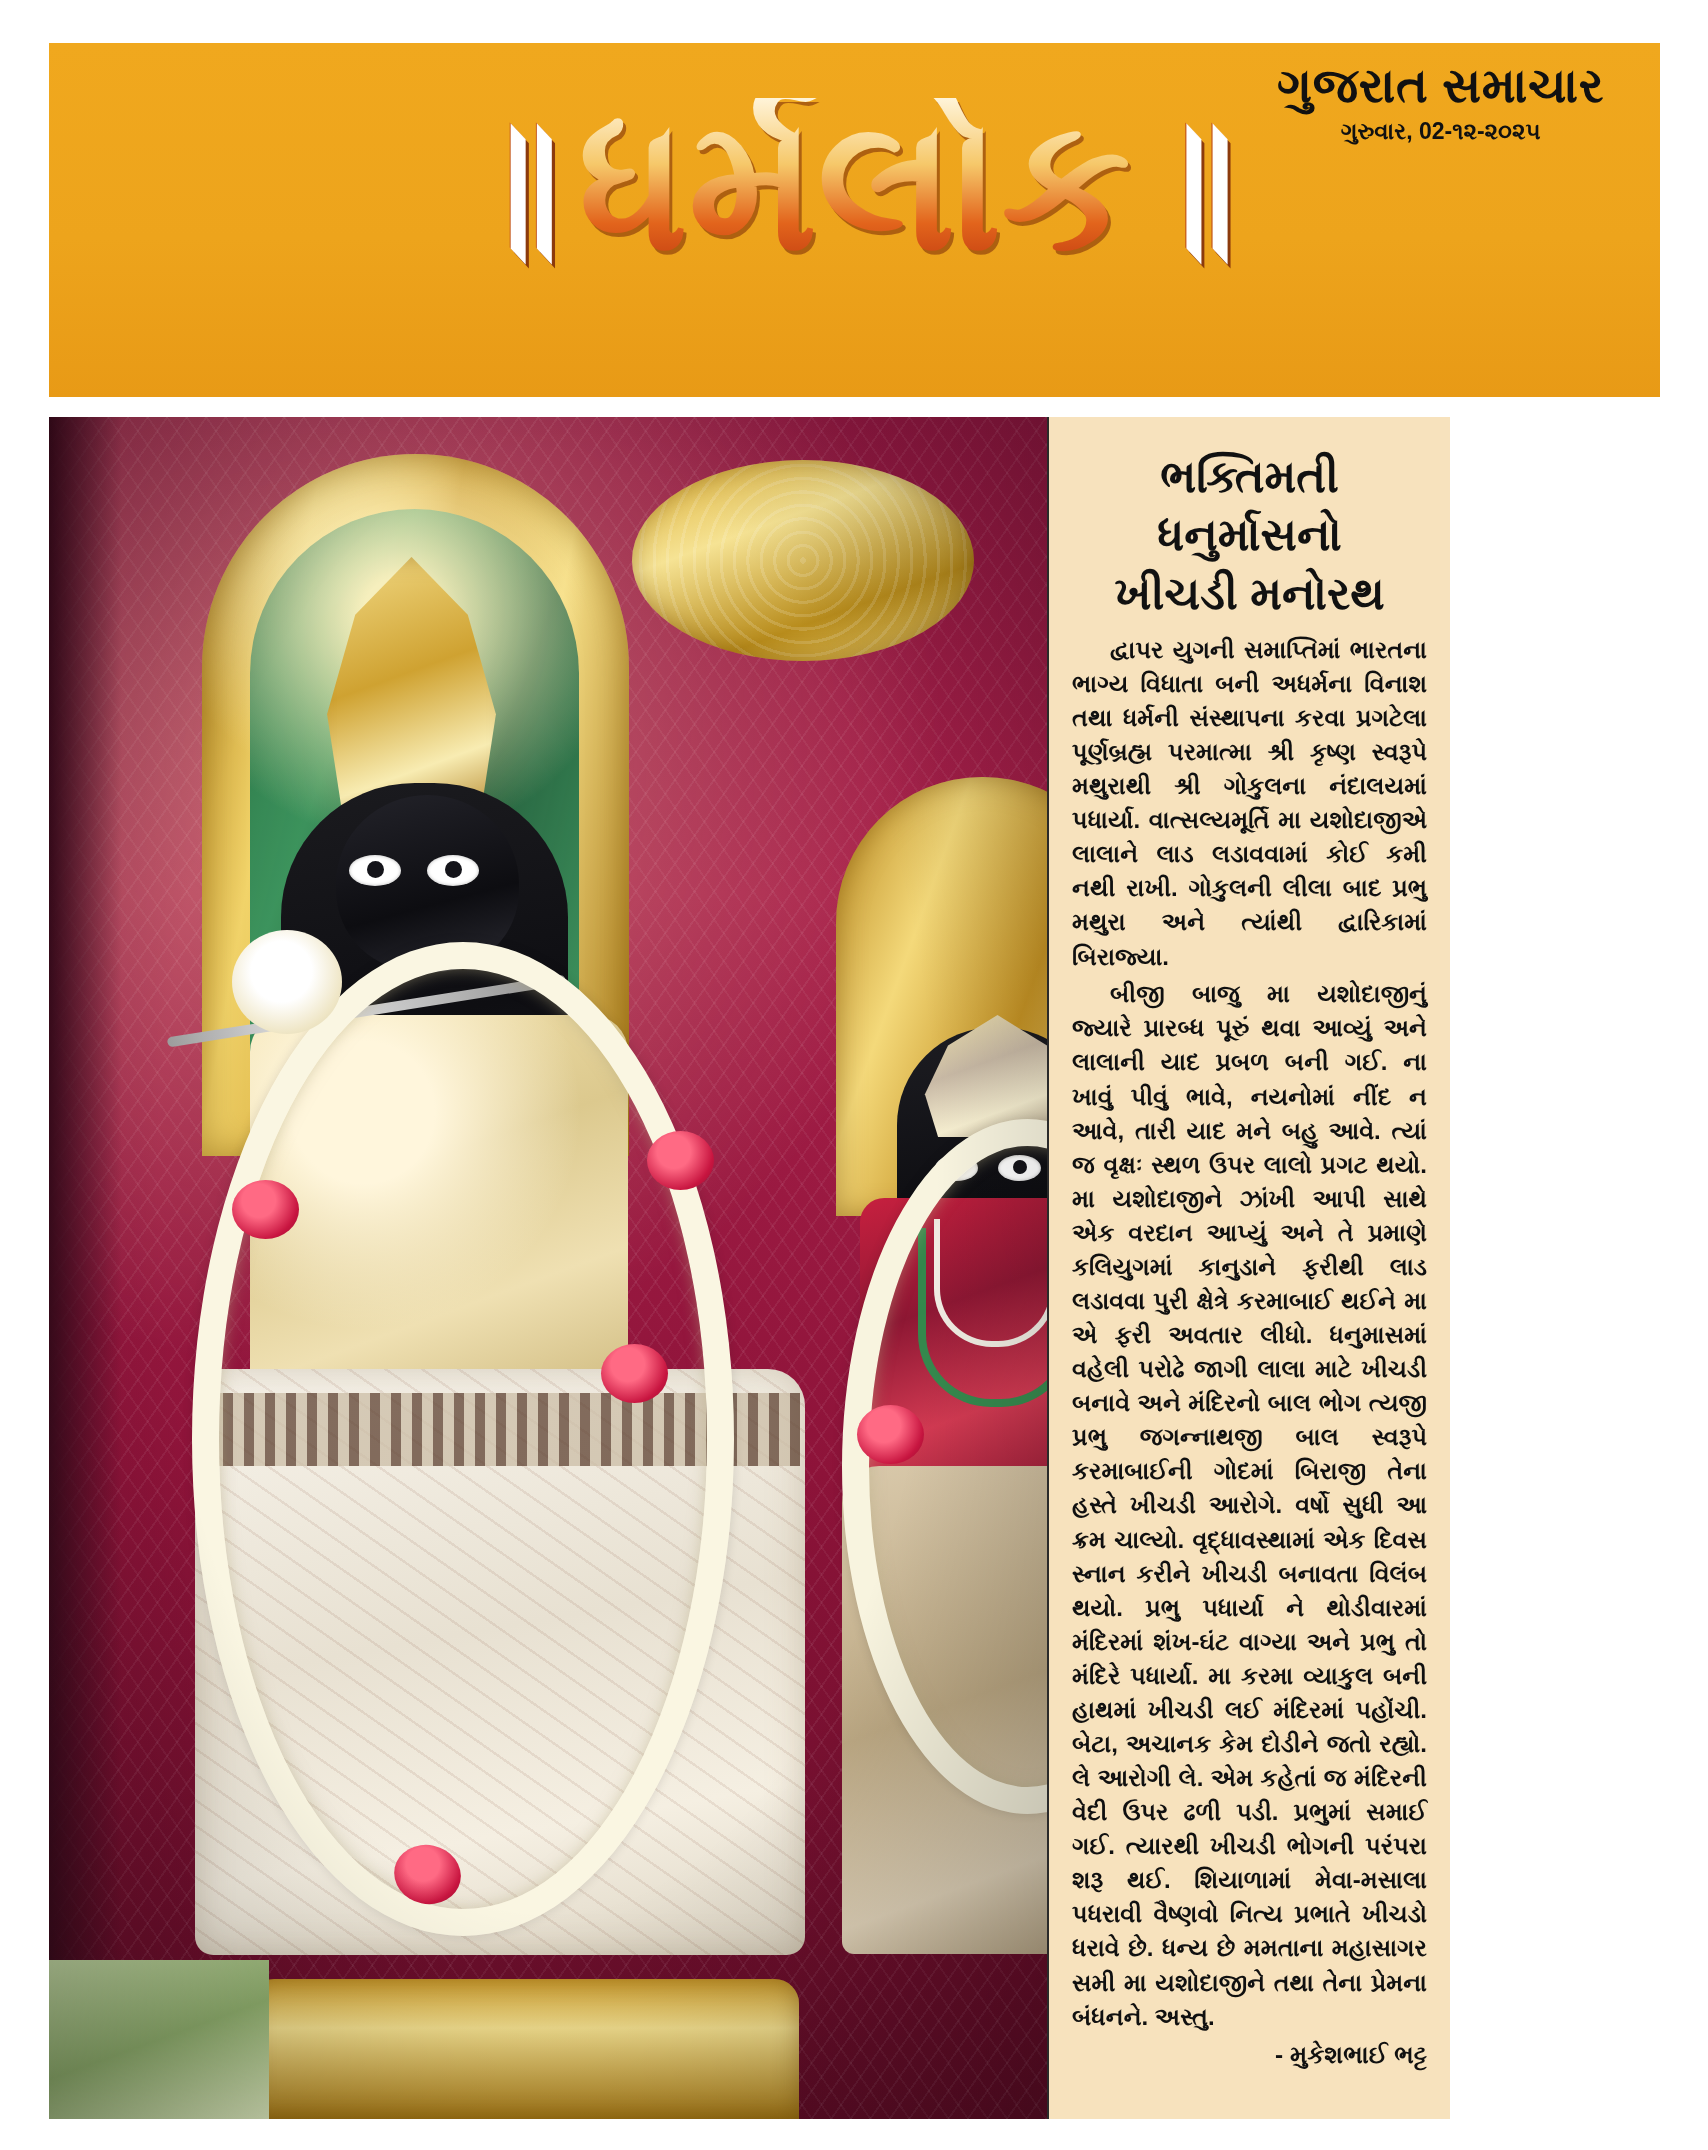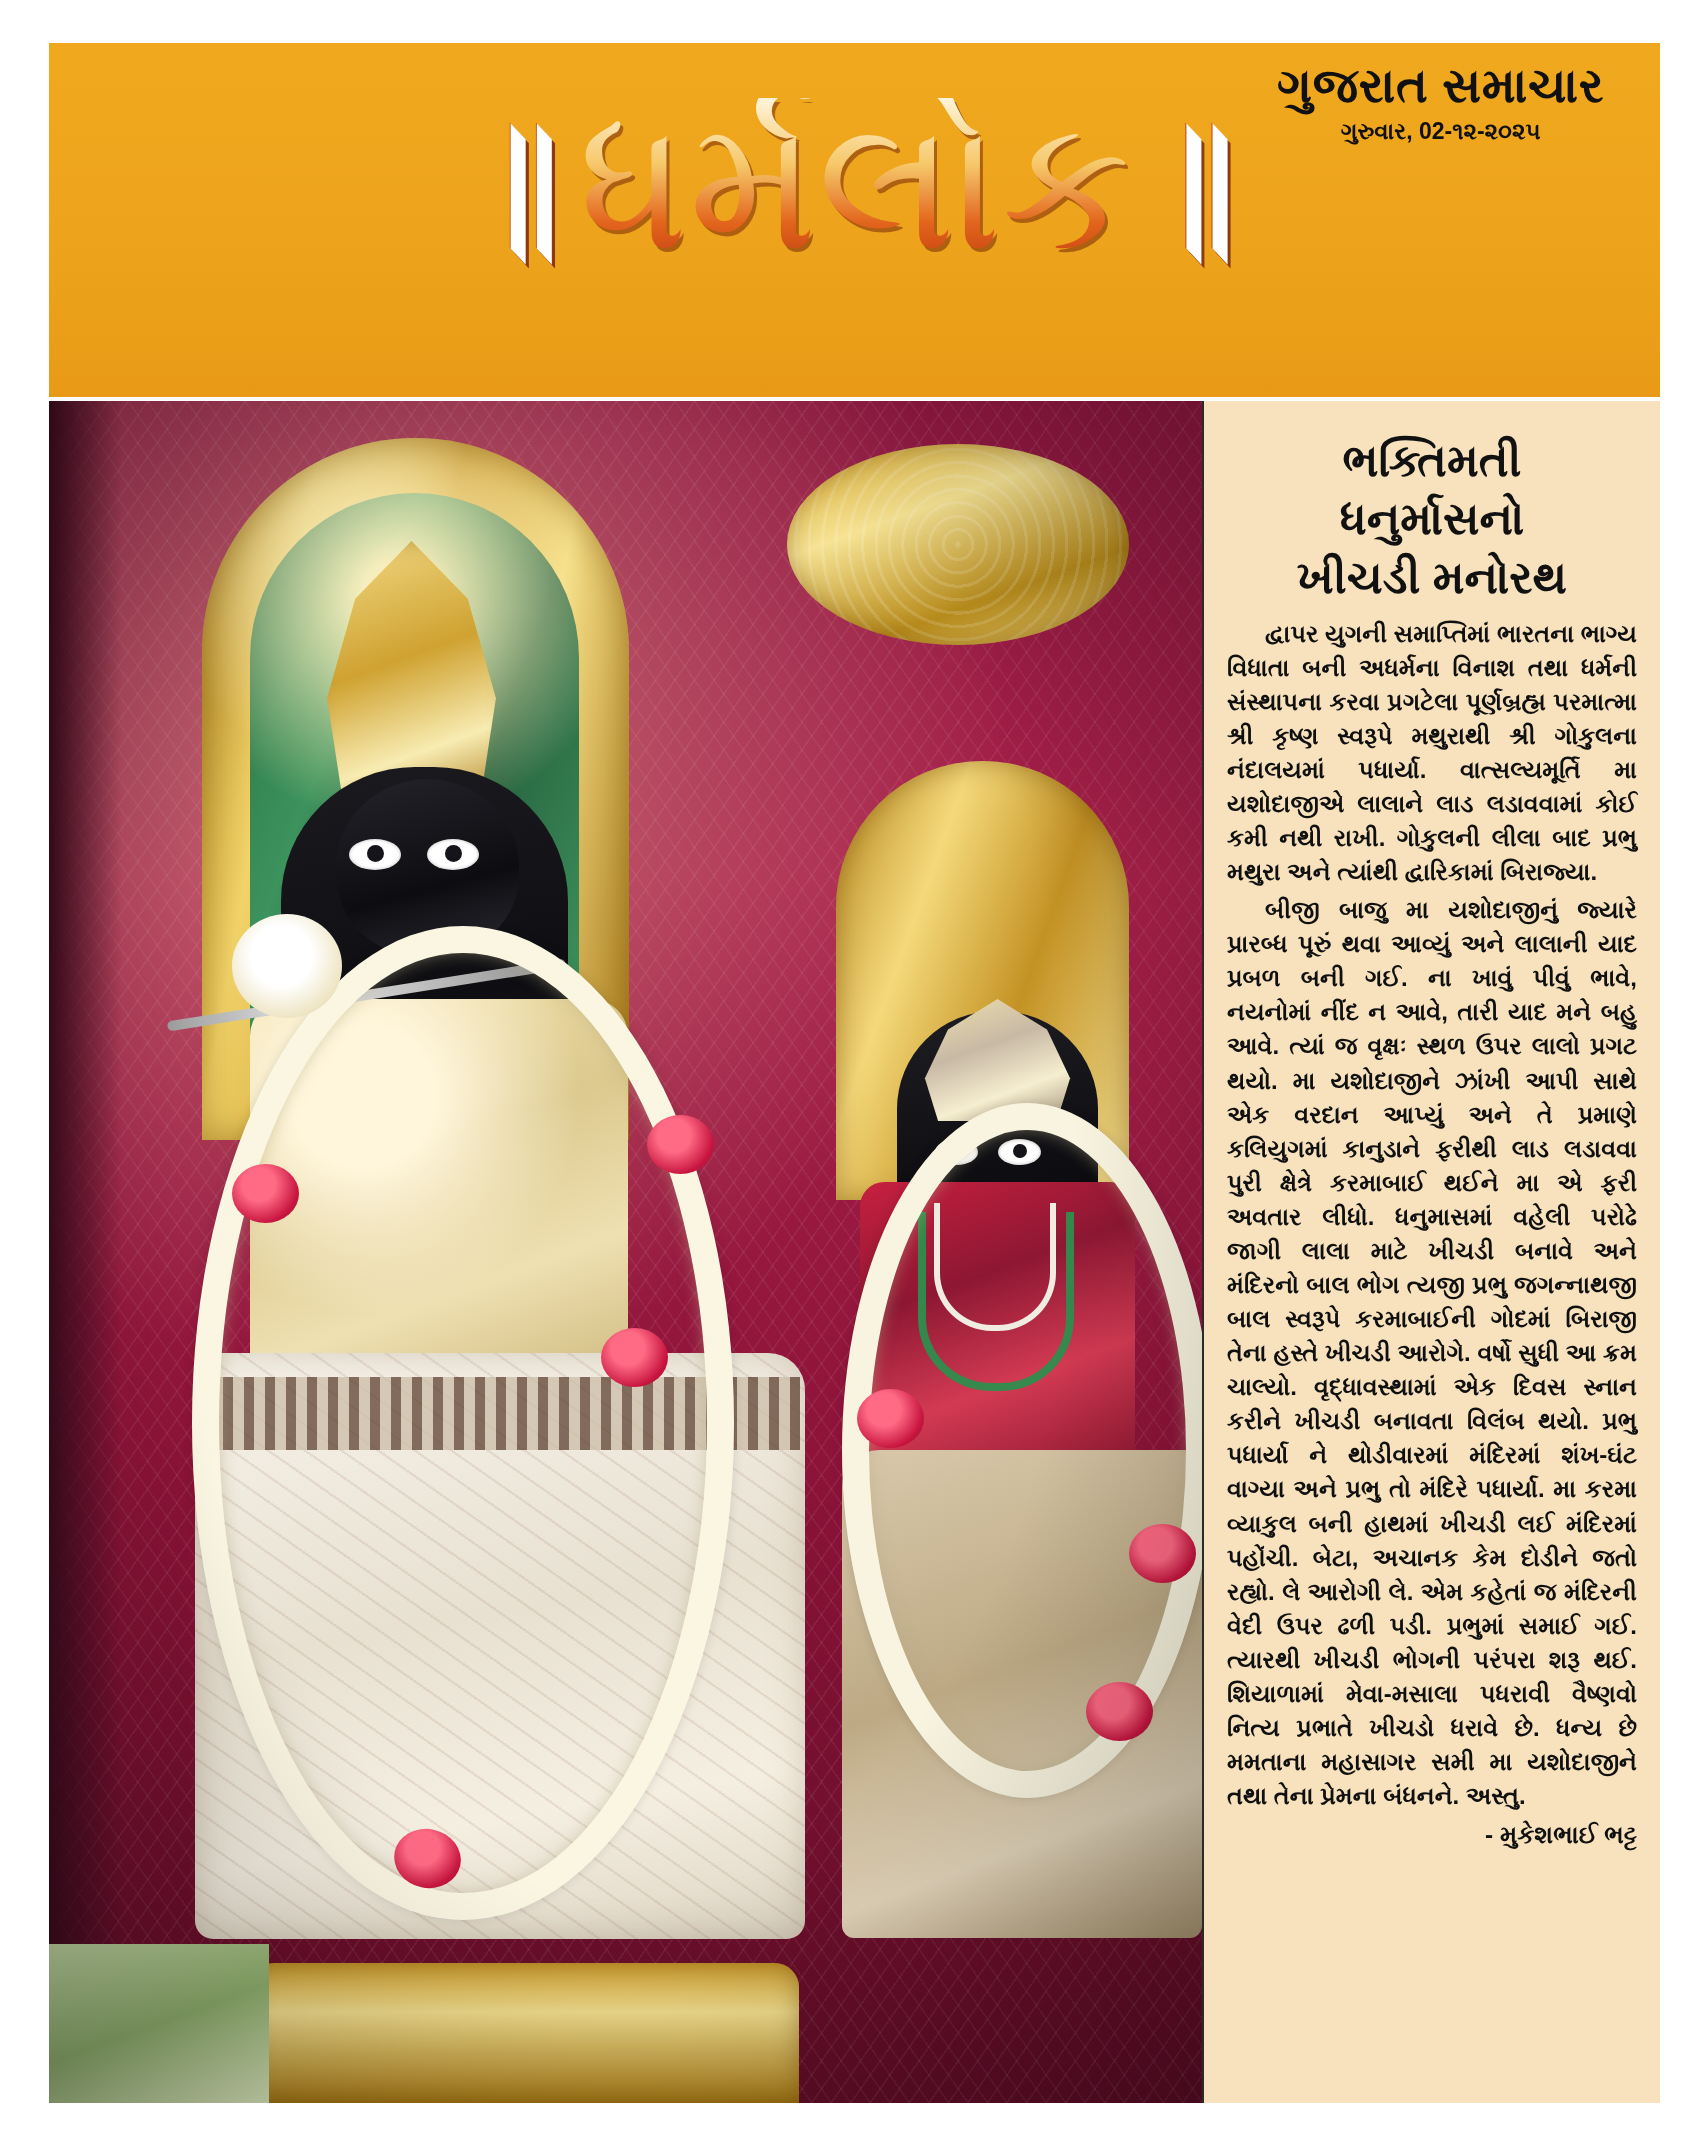--- a/index.html
+++ b/index.html
@@ -66,37 +66,37 @@
     font-size: 183px;
     line-height: 0.8;
     color: #ffffff;
     text-shadow: 3.1px 3.7px 0 #8c3a0c, -1.2px -1.2px 0 #c4571a;
     font-weight: bold;
     letter-spacing: -11px;
   }
   .logo-title {
     font-size: 183px;
     line-height: 0.95;
-    font-weight: normal;
+    font-weight: bold;
     color: #f4d9b0;
     background: linear-gradient(180deg, #fff4d9 0%, #f6c86a 38%, #e2641c 72%, #c23c10 100%);
     -webkit-background-clip: text;
     background-clip: text;
     -webkit-text-fill-color: transparent;
     text-shadow: 0 0 0 rgba(0,0,0,0);
     filter: drop-shadow(3.7px 4.3px 0 rgba(120, 40, 8, 0.55));
     white-space: nowrap;
   }
 
   
   .content {
     position: relative;
-    width: 1611px;
+    width: 1401px;
     height: 1702px;
-    margin-top: 4px;
+    margin-top: 20px;
     display: flex;
     gap: 0;
   }
 
   
   .photo-col {
     position: relative;
     width: 1153px;
     height: 1702px;
     overflow: hidden;

